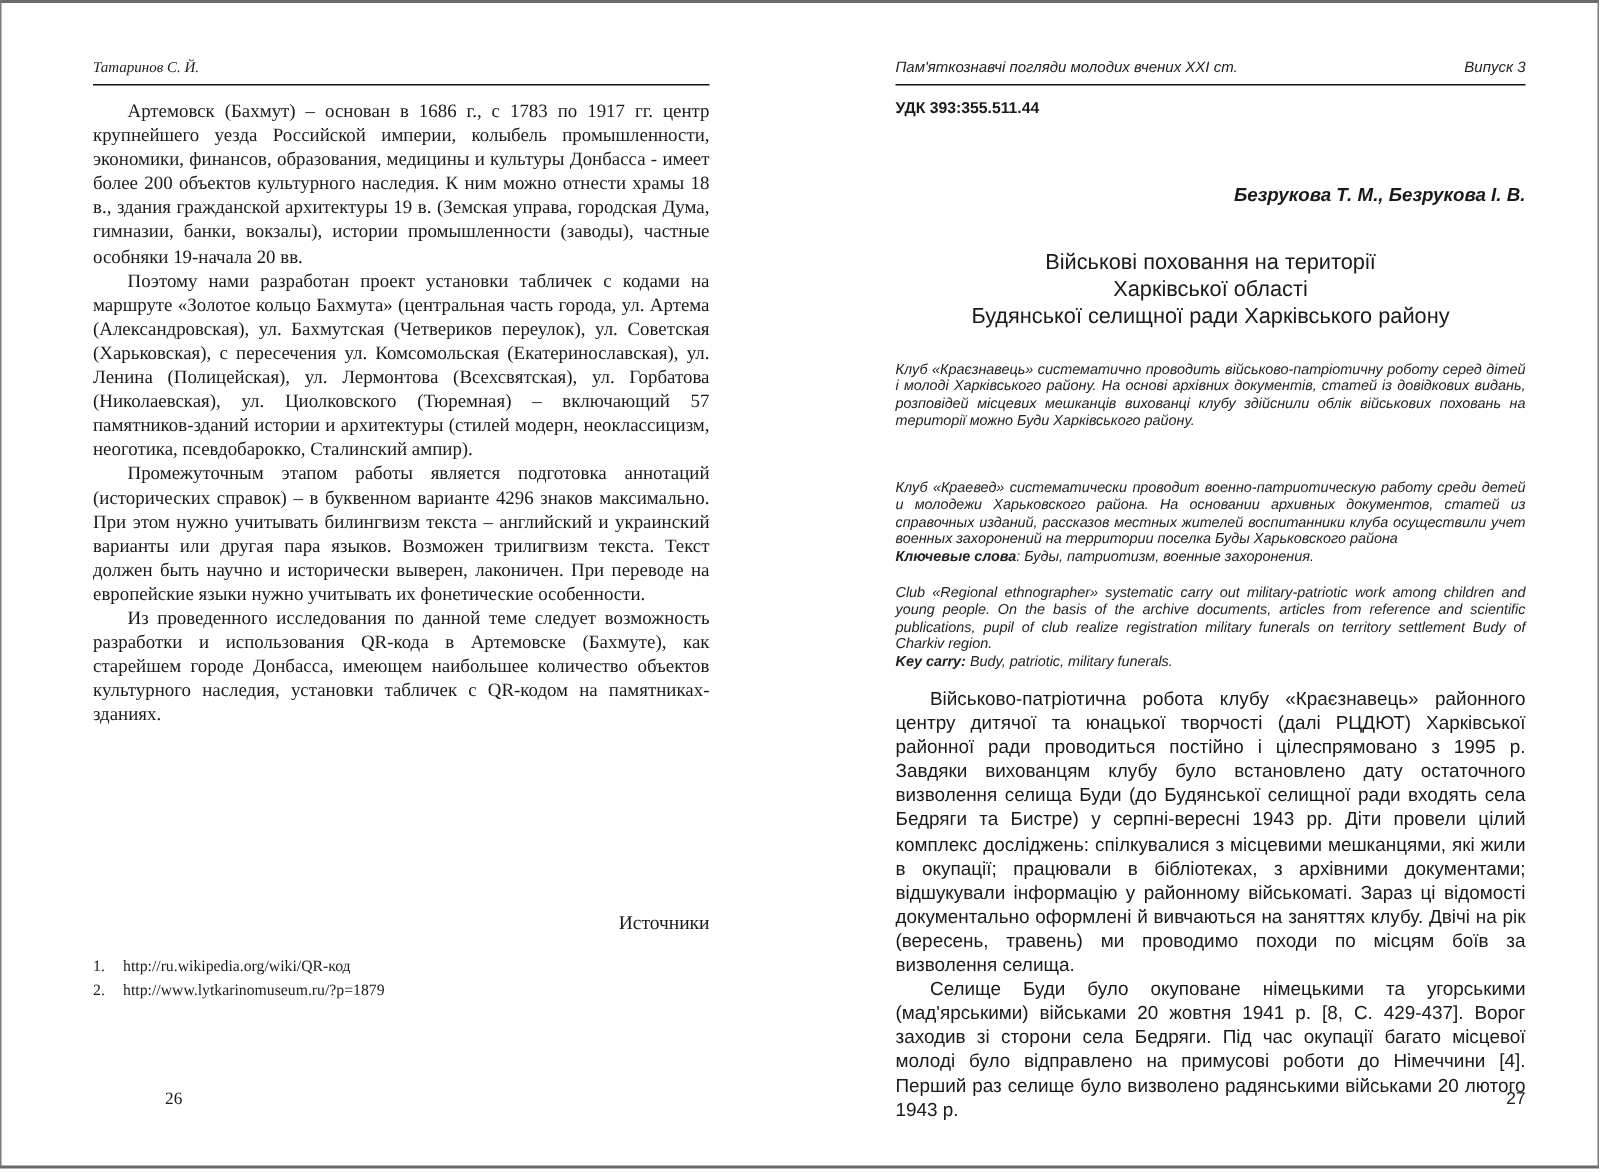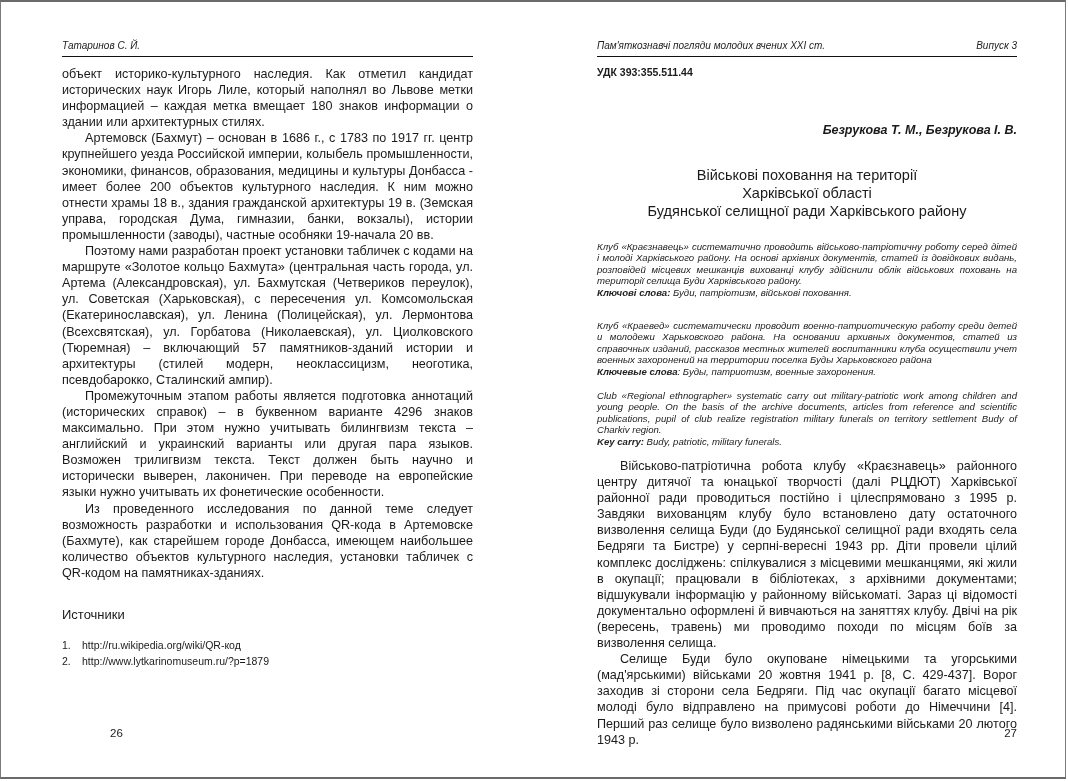--- a/index.html
+++ b/index.html
@@ -1,50 +1,49 @@
 <!DOCTYPE html>
 <html><head>
 <meta charset="utf-8">
 <style>
   html, body { margin: 0; padding: 0; background: #ffffff; }
   body { width: 1068px; height: 781px; position: relative; overflow: hidden;
          font-family: "Liberation Sans", sans-serif; color: #1a1a1a; }
   .frame { position: absolute; left: 0; top: 0; width: 1066px; height: 779px;
            border: 1px solid #7a7a7a; border-top: 2px solid #6a6a6a; border-bottom: 2px solid #6a6a6a; box-sizing: border-box; }
   .page { position: absolute; top: 0; height: 781px; }
-  .page-left { left: 62px; width: 411px; }
+  .page-left { left: 62px; width: 411px; font-family: Liberation Serif, serif; }
   .page-right { left: 597px; width: 420px; }
   .running-head { position: absolute; top: 40px; left: 0; right: 0; height: 16px;
                   font-style: italic; font-size: 10px; color: #222; border-bottom: 1px solid #111; }
   .running-head .rh-right { position: absolute; right: 0; top: 0; }
   .body-text { position: absolute; left: 0; right: 0; font-size: 12.6px; line-height: 16.1px; text-align: justify; }
   .body-text p { margin: 0; text-indent: 23px; }
   .body-text p.noindent { text-indent: 0; }
-  .sources-title { position: absolute; top: 607px; left: 0; right: 0; text-align: left; font-size: 13px; }
+  .sources-title { position: absolute; top: 607px; left: 0; right: 0; text-align: right; font-size: 13px; }
   .sources { position: absolute; top: 637px; left: 0; margin: 0; padding: 0; list-style: none; font-size: 10.5px; line-height: 16px; }
   .sources li { display: flex; }
   .sources .num { width: 20px; }
   .page-number { position: absolute; top: 727px; font-size: 11.5px; margin-left: 48px; }
   .udk { position: absolute; top: 66px; left: 0; font-weight: bold; font-size: 10.5px; text-align: center; }
   .authors { position: absolute; top: 123px; right: 0; font-weight: bold; font-style: italic; font-size: 12.5px; }
   .article-title { position: absolute; top: 166px; left: 0; right: 0; text-align: center; font-weight: normal; font-size: 14.5px; line-height: 18px; }
   .abstract { position: absolute; left: 0; right: 0; font-style: italic; font-size: 9.6px; line-height: 11.4px; text-align: justify; color: #222; }
   .abstract .kw-label { font-weight: bold; }
 </style>
 </head>
 <body>
 
 <div class="frame"></div>
 
 <div class="page page-left">
   <div class="running-head">
     <span>Татаринов С. Й.</span>
   </div>
   <div class="body-text" style="top:66px;">
-    <p class="noindent">объект историко-культурного наследия. Как отметил кандидат исторических наук Игорь Лиле, который наполнял во Львове метки информацией – каждая метка вмещает 180 знаков информации о здании или архитектурных стилях.</p>
     <p>Артемовск (Бахмут) – основан в 1686 г., с 1783 по 1917 гг. центр крупнейшего уезда Российской империи, колыбель промышленности, экономики, финансов, образования, медицины и культуры Донбасса - имеет более 200 объектов культурного наследия. К ним можно отнести храмы 18 в., здания гражданской архитектуры 19 в. (Земская управа, городская Дума, гимназии, банки, вокзалы), истории промышленности (заводы), частные особняки 19-начала 20 вв.</p>
     <p>Поэтому нами разработан проект установки табличек с кодами на маршруте «Золотое кольцо Бахмута» (центральная часть города, ул. Артема (Александровская), ул. Бахмутская (Четвериков переулок), ул. Советская (Харьковская), с пересечения ул. Комсомольская (Екатеринославская), ул. Ленина (Полицейская), ул. Лермонтова (Всехсвятская), ул. Горбатова (Николаевская), ул. Циолковского (Тюремная) – включающий 57 памятников-зданий истории и архитектуры (стилей модерн, неоклассицизм, неоготика, псевдобарокко, Сталинский ампир).</p>
     <p>Промежуточным этапом работы является подготовка аннотаций (исторических справок) – в буквенном варианте 4296 знаков максимально. При этом нужно учитывать билингвизм текста – английский и украинский варианты или другая пара языков. Возможен трилигвизм текста. Текст должен быть научно и исторически выверен, лаконичен. При переводе на европейские языки нужно учитывать их фонетические особенности.</p>
     <p>Из проведенного исследования по данной теме следует возможность разработки и использования QR-кода в Артемовске (Бахмуте), как старейшем городе Донбасса, имеющем наибольшее количество объектов культурного наследия, установки табличек с QR-кодом на памятниках-зданиях.</p>
   </div>
   <div class="sources-title">Источники</div>
   <ul class="sources">
     <li>
       <span class="num">1.</span>
       <span>http://ru.wikipedia.org/wiki/QR-код</span>
@@ -64,22 +63,21 @@
   </div>
   <div class="udk">УДК 393:355.511.44</div>
   <div class="authors">Безрукова Т. М., Безрукова І. В.</div>
   <div class="article-title">
     <div>Військові поховання на території</div>
     <div>Харківської області</div>
     <div>Будянської селищної ради Харківського району</div>
   </div>
 
   <div class="abstract" style="top:241px;">
-    <div>Клуб «Краєзнавець» систематично проводить військово-патріотичну роботу серед дітей і молоді Харківського району. На основі архівних документів, статей із довідкових видань, розповідей місцевих мешканців вихованці клубу здійснили облік військових поховань на території селища Буди Харківського району.</div>
-    <div><span class="kw-label">Ключові слова:</span><span> Буди, патріотизм, військові поховання.</span></div>
+    <div>Клуб «Краєзнавець» систематично проводить військово-патріотичну роботу серед дітей і молоді Харківського району. На основі архівних документів, статей із довідкових видань, розповідей місцевих мешканців вихованці клубу здійснили облік військових поховань на території можно Буди Харківського району.</div>
   </div>
   <div class="abstract" style="top:320px;">
     <div>Клуб «Краевед» систематически проводит военно-патриотическую работу среди детей и молодежи Харьковского района. На основании архивных документов, статей из справочных изданий, рассказов местных жителей воспитанники клуба осуществили учет военных захоронений на территории поселка Буды Харьковского района</div>
     <div><span class="kw-label">Ключевые слова</span><span>: Буды, патриотизм, военные захоронения.</span></div>
   </div>
   <div class="abstract" style="top:390px;">
     <div>Club «Regional ethnographer» systematic carry out military-patriotic work among children and young people. On the basis of the archive documents, articles from reference and scientific publications, pupil of club realize registration military funerals on territory settlement Budy of Charkiv region.</div>
     <div><span class="kw-label">Key carry:</span><span> Budy, patriotic, military funerals.</span></div>
   </div>
 

